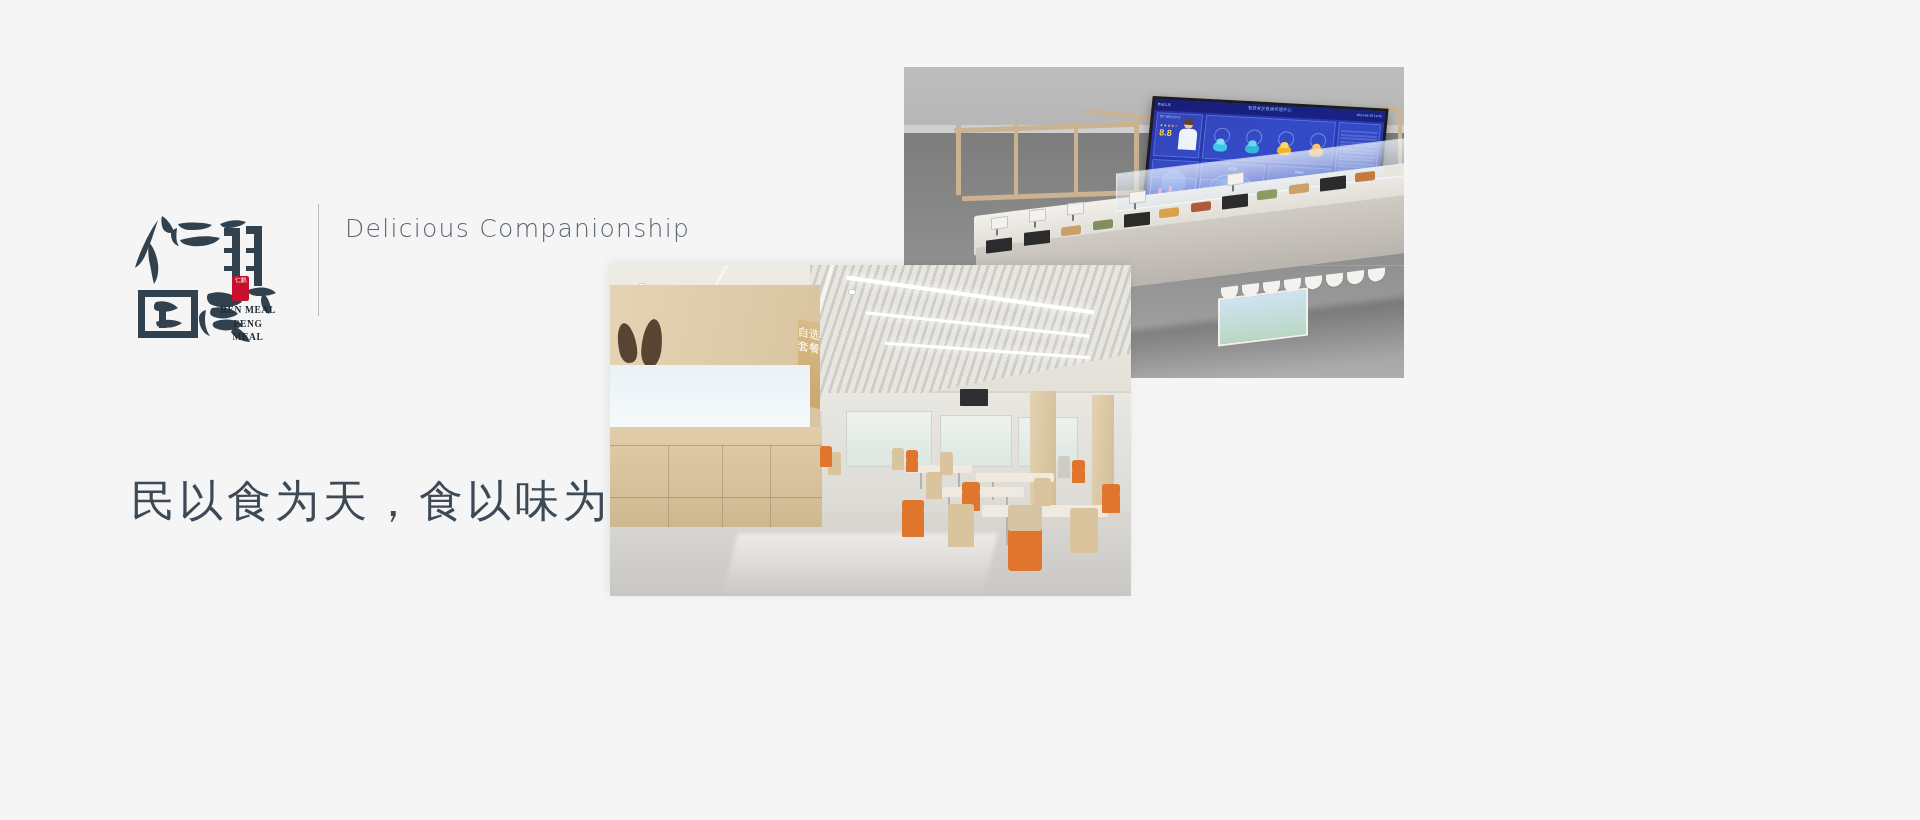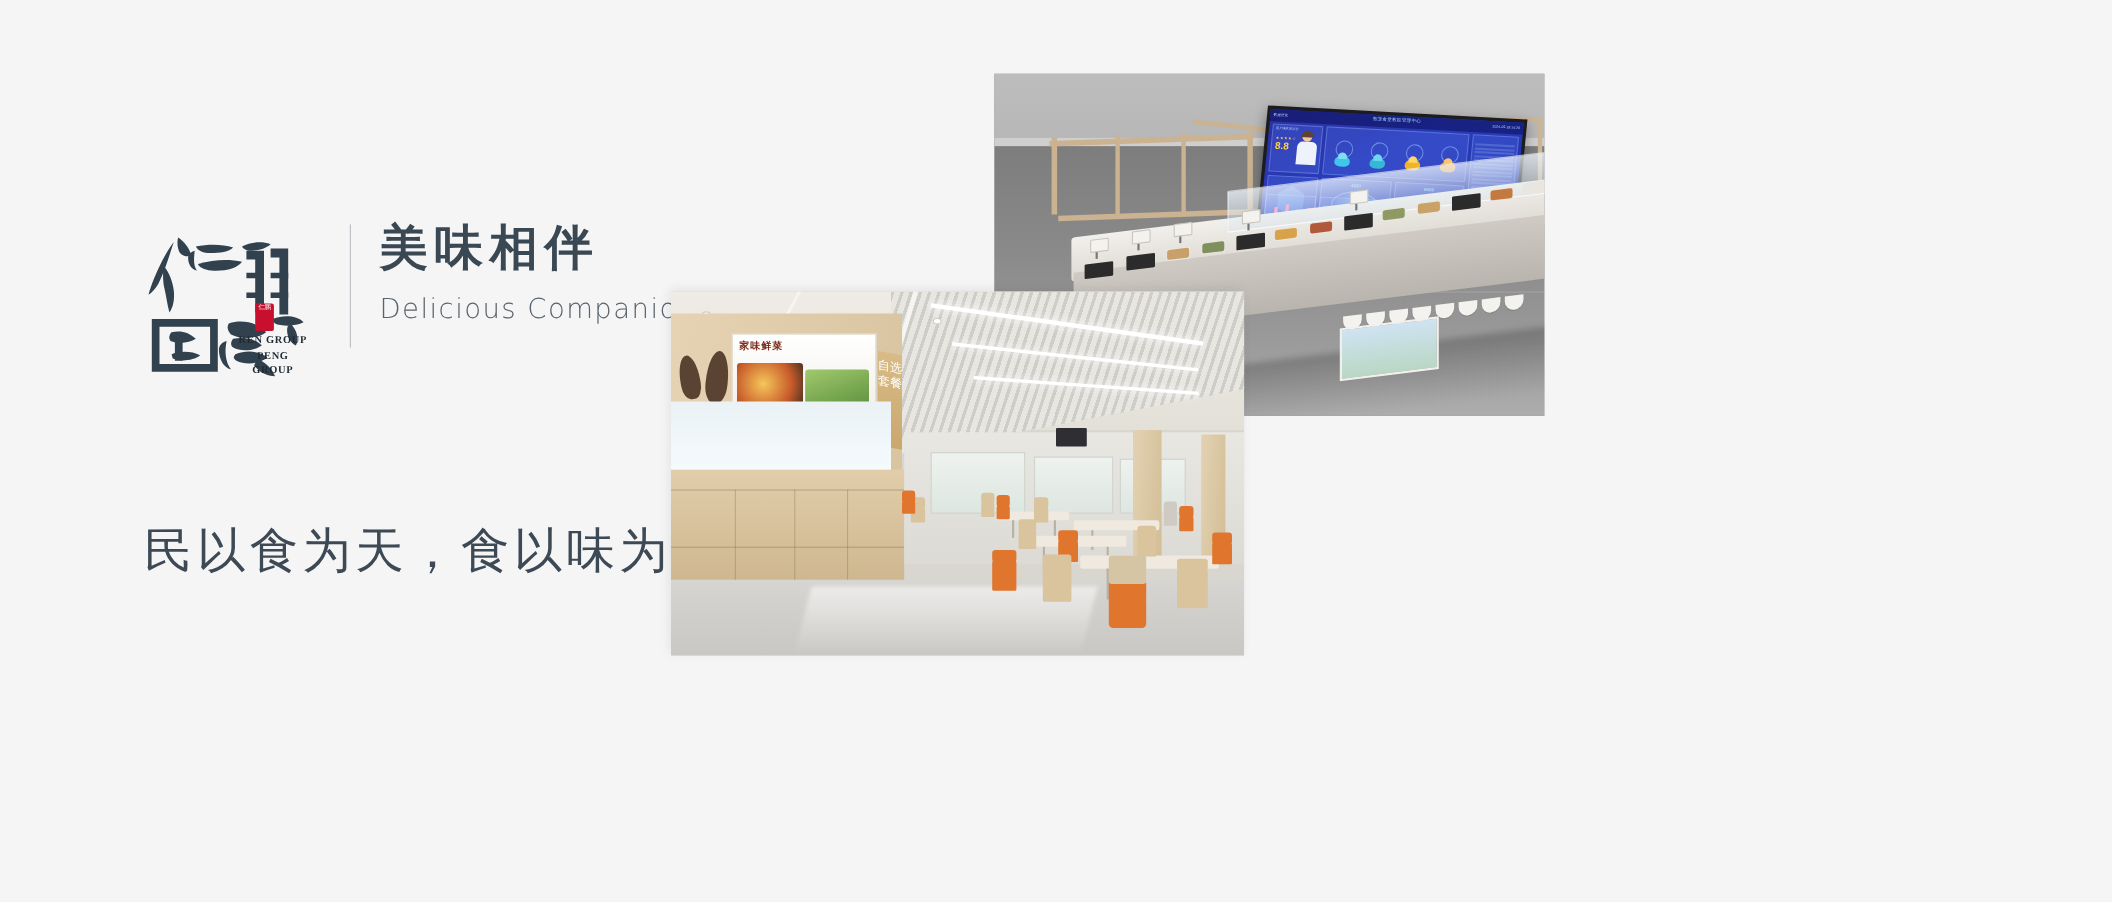--- a/index.html
+++ b/index.html
@@ -302,30 +302,29 @@
           <path d="M78 112 C76 122 77 131 82 138 C75 136 71 128 71 120 C71 116 74 113 78 112 Z"></path>
           <path d="M106 128 C114 132 120 138 122 144 C115 144 107 140 103 134 Z"></path>
         </g>
       </svg>
 
       <div class="logo-seal">
         <div class="sealtxt">仁鹏</div>
       </div>
 
       <div class="logo-en">
-        <div>REN GROUP</div>
+        <div>REN MEAL</div>
         <div>PENG</div>
-        <div>GROUP</div>
+        <div>MEAL</div>
       </div>
     </div>
 
     <div class="divider"></div>
 
     <div class="titles">
-      <div class="title-cn">美味相伴</div>
       <div class="title-en">Delicious Companionship</div>
     </div>
   </div>
 
   <div class="slogan">民以食为天，食以味为先</div>
 
   <div class="photo-render">
     <div class="pr-wallupper"></div>
     <div class="pr-wallmid"></div>
     <div class="pr-floorwall"></div>
@@ -552,25 +551,20 @@
     <div class="ph-downlight" style="left:28px;top:18px;"></div>
     <div class="ph-downlight" style="left:124px;top:24px;"></div>
     <div class="ph-downlight" style="left:140px;top:24px;"></div>
     <div class="ph-downlight" style="left:238px;top:24px;"></div>
 
     <div class="ph-woodwall">
       <div class="ph-leaf ph-leaf1"></div>
       <div class="ph-leaf ph-leaf2"></div>
     </div>
 
-    <div class="ph-signboard">
-      <div class="ph-sign-cn">家味鲜菜</div>
-      <div class="ph-sign-img"></div>
-      <div class="ph-sign-veg"></div>
-    </div>
 
     <div class="ph-vertsign">
       <span>自选套餐</span>
     </div>
 
     <div class="ph-lightwall"></div>
 
     <div class="ph-cabinet">
       <div class="ph-cab-line" style="left:0;top:18px;width:212px;"></div>
       <div class="ph-cab-line" style="left:0;top:70px;width:212px;"></div>

